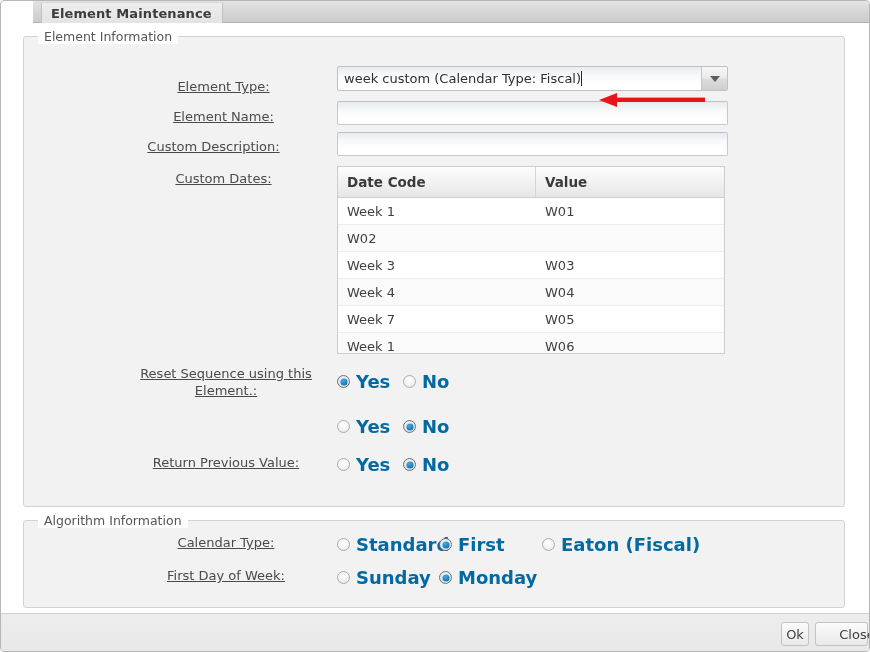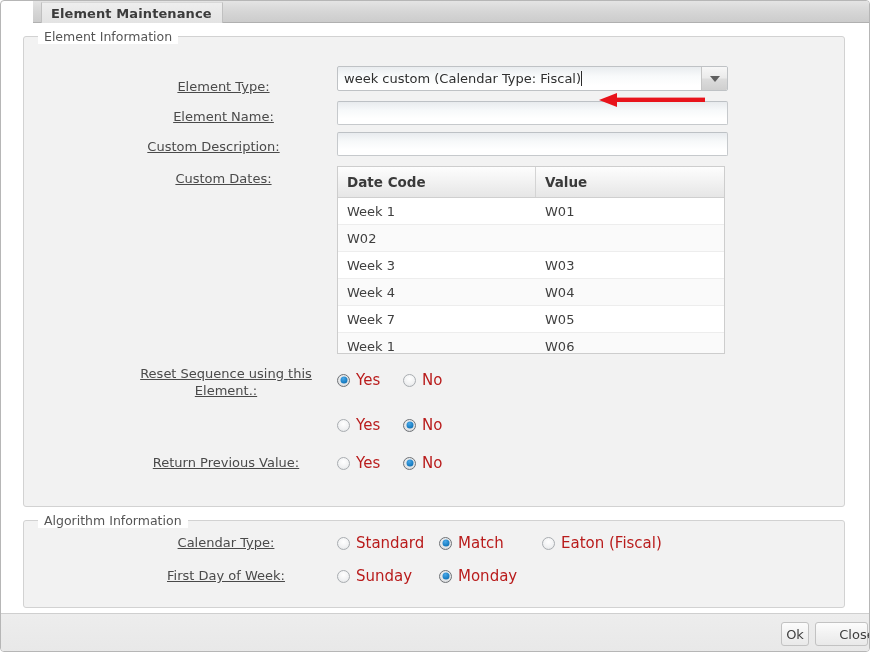--- a/index.html
+++ b/index.html
@@ -241,22 +241,23 @@
     content: "";
     position: absolute;
     left: 50%; top: 50%;
     transform: translate(-50%, -50%);
     width: 7px; height: 7px;
     border-radius: 50%;
     background: radial-gradient(circle at 40% 30%, #4aa8e8 0%, #1a7fc4 60%, #0d639f 100%);
   }
   .radio-label {
     margin-left: 6px;
-    font-size: 15px;
-    color: #b91c1c;
+    font-size: 18px;
+    color: #0369a1;
+    font-weight: bold;
   }
 
   
   .arrow {
     position: absolute;
     left: 598px;
     top: 69px;
     width: 106px;
     height: 16px;
     pointer-events: none;
@@ -395,21 +396,21 @@
     </div>
 
     <div class="lbl" style="left:125px; top:511px; width:200px;">Calendar Type:</div>
     <div class="radio-group" style="left:336px; top:511px;">
       <div class="radio-opt" style="width:102px;">
         <span class="radio"></span>
         <span class="radio-label">Standard</span>
       </div>
       <div class="radio-opt" style="width:103px;">
         <span class="radio on"></span>
-        <span class="radio-label">Match</span>
+        <span class="radio-label">First</span>
       </div>
       <div class="radio-opt">
         <span class="radio"></span>
         <span class="radio-label">Eaton (Fiscal)</span>
       </div>
     </div>
 
     <div class="lbl" style="left:125px; top:544px; width:200px;">First Day of Week:</div>
     <div class="radio-group" style="left:336px; top:544px;">
       <div class="radio-opt" style="width:102px;">

